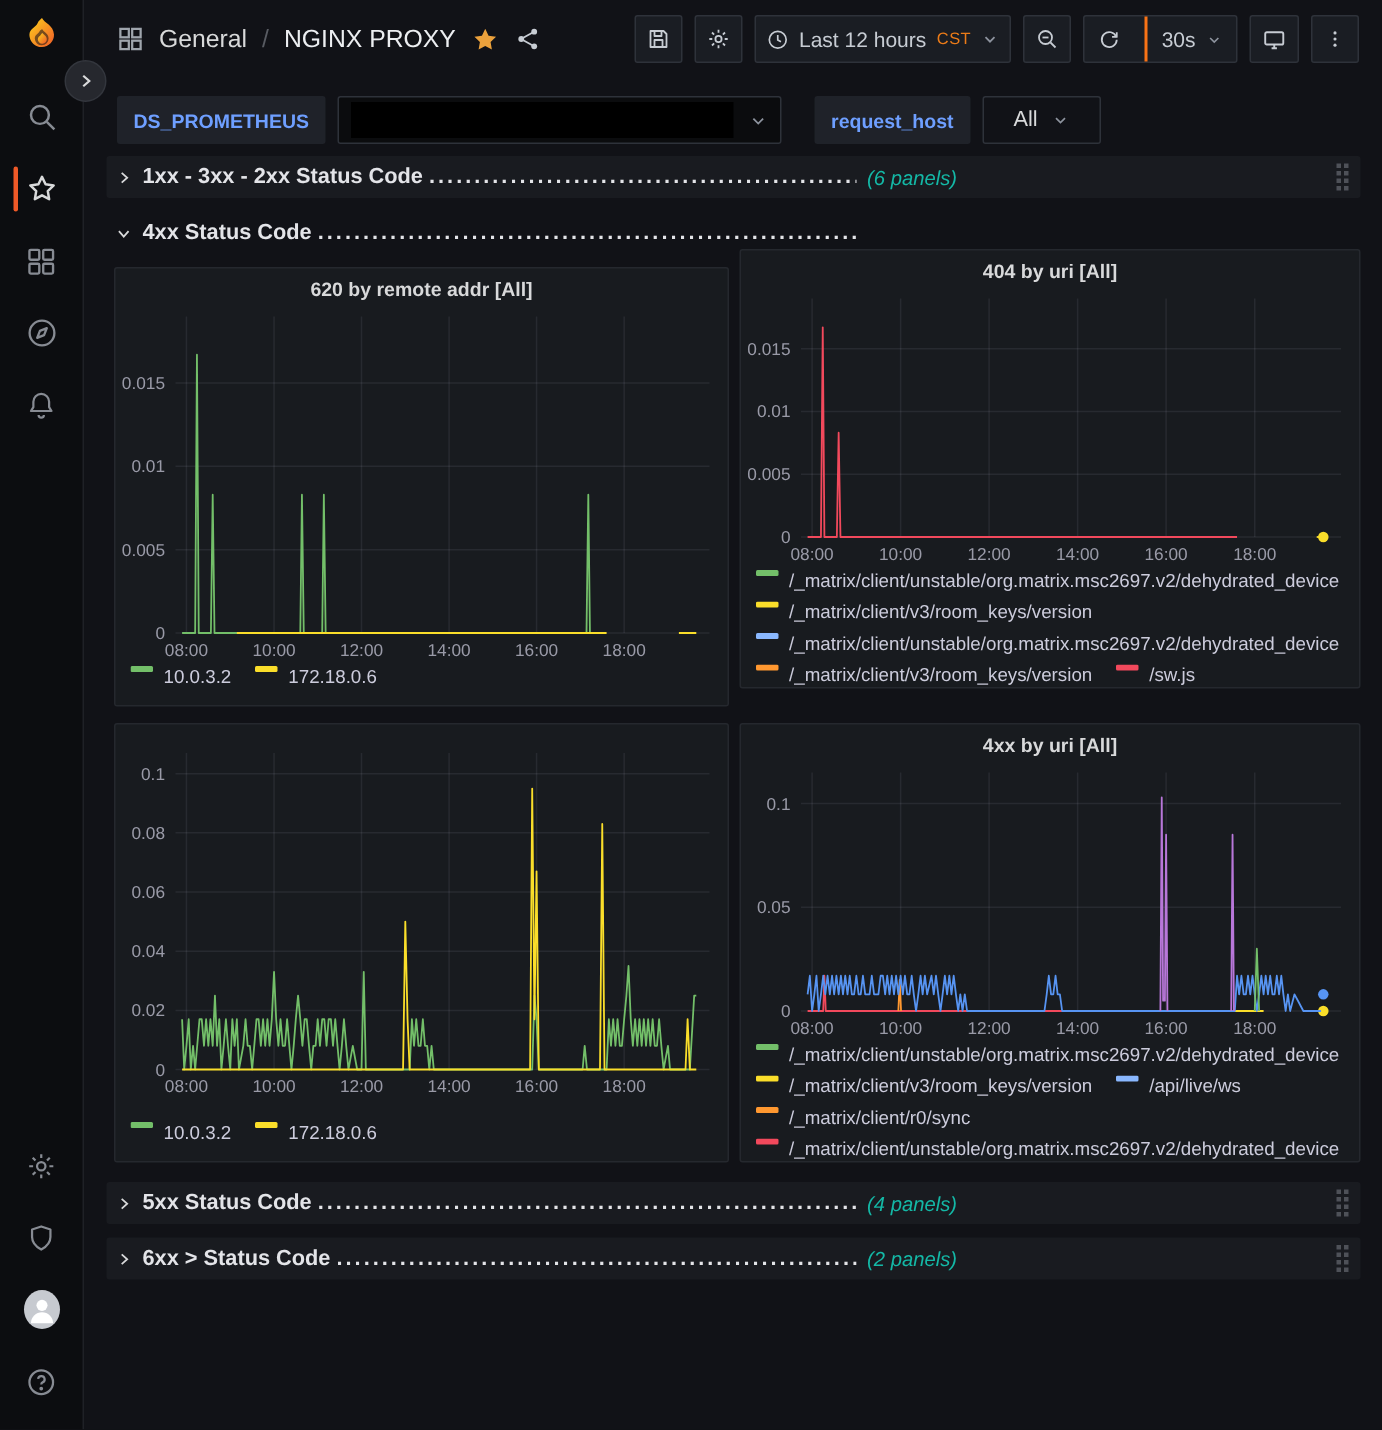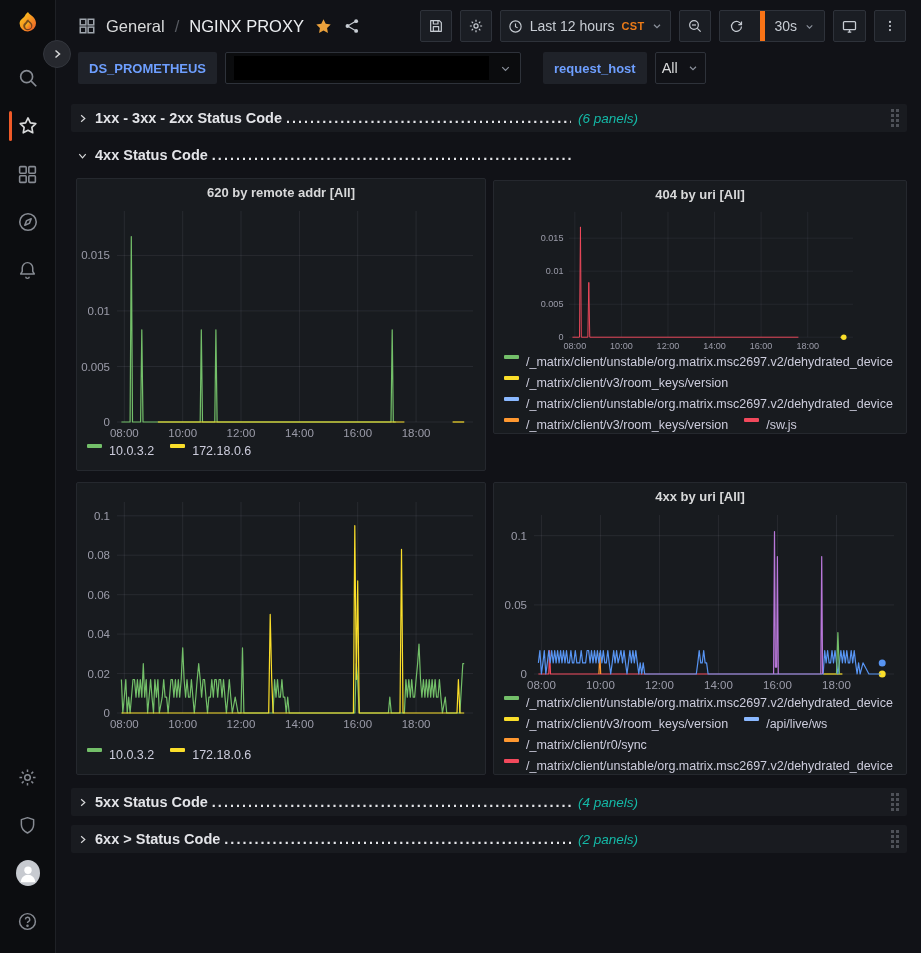--- a/index.html
+++ b/index.html
@@ -25,33 +25,33 @@
   .nav{height:52px;display:flex;align-items:center;justify-content:space-between;padding:0 15px 0 22px;flex:none}
   .crumbs{display:flex;align-items:center;gap:10px;font-size:16.5px}
   .crumb-section{color:#d8d9da;cursor:pointer}
   .crumb-sep{color:#585b62}
   .crumb-title{color:#eceef1;cursor:pointer}
   .icon-plain{display:flex;align-items:center;color:#9fa5ad;cursor:pointer}
   .actions{display:flex;align-items:center;gap:8px}
   .tbtn{height:32px;min-width:32px;box-sizing:border-box;padding:0 7px;background:#1a1d23;border:1px solid #2e323a;
         border-radius:2px;display:flex;align-items:center;justify-content:center;gap:7px;color:#c7ccd3;
         font-size:14px;cursor:pointer}
-  .tbtn .cst{color:#eb7b18;font-size:11px;font-weight:700;letter-spacing:.3px}
+  .tbtn .cst{color:#eb7b18;font-size:11px;font-weight:400;letter-spacing:.3px}
   .grp{padding:0}
   .grp .seg{height:100%;display:flex;align-items:center;gap:7px;padding:0 9px}
-  .grp .seg+.seg{border-left:5px solid #f97316}
+  .grp .seg+.seg{border-left:2px solid #f97316}
   
-  .submenu{height:44px;display:flex;align-items:flex-start;padding:0 15px 0 22px;gap:8px;flex:none}
+  .submenu{height:44px;display:flex;align-items:flex-end;padding:0 15px 0 22px;gap:8px;flex:none}
   .var-label{height:32px;box-sizing:border-box;display:flex;align-items:center;padding:0 11px;background:#1f2229;
              border-radius:2px;color:#6e9fff;font-size:13px;font-weight:600;cursor:pointer}
   .var-select{height:32px;width:296px;box-sizing:border-box;background:#0b0c0e;border:1px solid #2e323a;
               border-radius:2px;display:flex;align-items:center;padding:0 8px;cursor:pointer;margin-right:14px}
   .redacted{height:24px;flex:1;background:#000;margin-right:10px}
   .var-dd{height:32px;box-sizing:border-box;border:1px solid #2e323a;background:#111217;border-radius:2px;
-          display:flex;align-items:center;gap:9px;padding:0 6px;color:#d8d9da;font-size:14.5px;cursor:pointer}
+          display:flex;align-items:center;gap:9px;padding:0 20px;color:#d8d9da;font-size:14.5px;cursor:pointer}
   .chev{display:flex;align-items:center;color:#8d939e}
   
   .dashboard{position:relative;flex:1}
   .row-hdr{position:absolute;left:15px;width:836px;height:28px;box-sizing:border-box;display:flex;
            align-items:center;gap:7px;padding:0 8px 0 6px;border-radius:2px;cursor:pointer}
   .row-hdr.collapsed{background:#191b20}
   .row-chev{display:flex;align-items:center;color:#d8d9da}
   .row-title{width:476px;overflow:hidden;white-space:nowrap;font-weight:700;font-size:14.5px;color:#e3e4e8}
   .row-title .dots{letter-spacing:2px}
   .count{font-style:italic;color:#14b8a6;font-size:13.5px}
@@ -341,21 +341,21 @@
               <i style="background: rgb(115, 191, 105);"></i>
               <em>10.0.3.2</em>
             </span>
             <span class="li">
               <i style="background: rgb(250, 222, 42);"></i>
               <em>172.18.0.6</em>
             </span>
           </div>
       </section>
 
-      <section class="panel" style="left:437px;top:84px;width:414px;height:254px">
+      <section class="panel" style="left:437px;top:70px;width:414px;height:293px">
         <div class="panel-title">404 by uri [All]</div>
         <div class="chart-wrap">
             <svg viewBox="0 0 412 185">
               <line x1="47.4" y1="6" x2="47.4" y2="165" stroke="rgba(204,204,220,0.09)" stroke-width="1"></line>
               <text x="47.4" y="180" fill="rgba(204,204,220,0.72)" font-size="11.5" text-anchor="middle">08:00</text>
               <line x1="106.4" y1="6" x2="106.4" y2="165" stroke="rgba(204,204,220,0.09)" stroke-width="1"></line>
               <text x="106.4" y="180" fill="rgba(204,204,220,0.72)" font-size="11.5" text-anchor="middle">10:00</text>
               <line x1="165.4" y1="6" x2="165.4" y2="165" stroke="rgba(204,204,220,0.09)" stroke-width="1"></line>
               <text x="165.4" y="180" fill="rgba(204,204,220,0.72)" font-size="11.5" text-anchor="middle">12:00</text>
               <line x1="224.4" y1="6" x2="224.4" y2="165" stroke="rgba(204,204,220,0.09)" stroke-width="1"></line>

